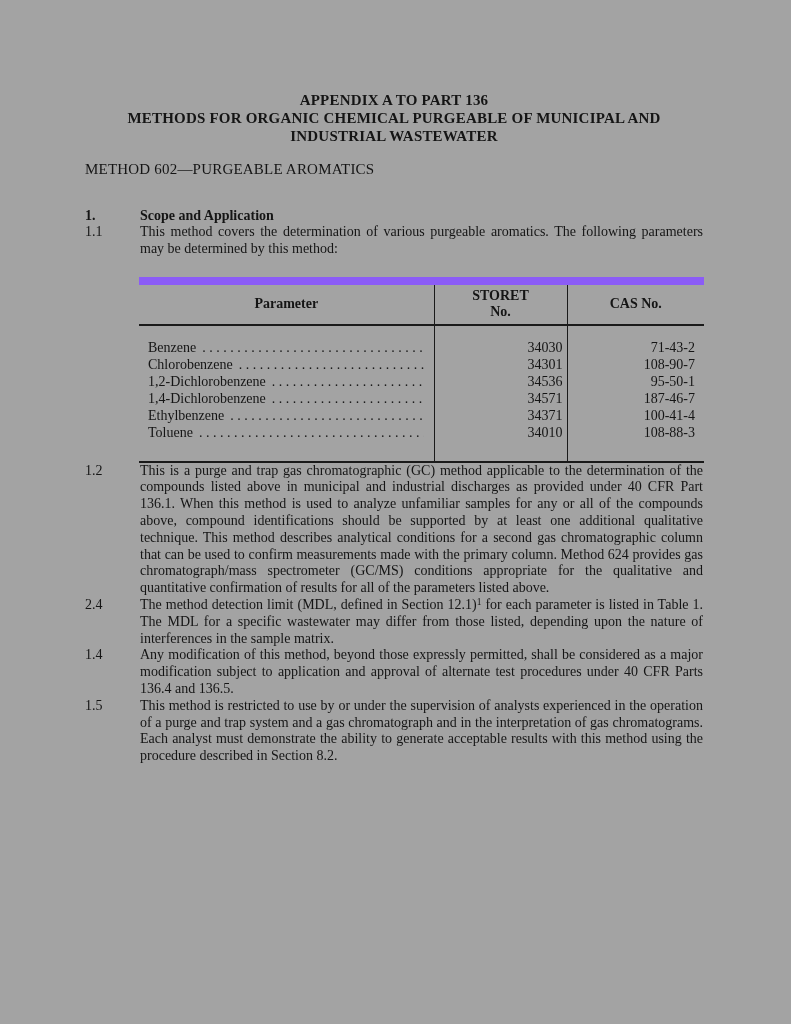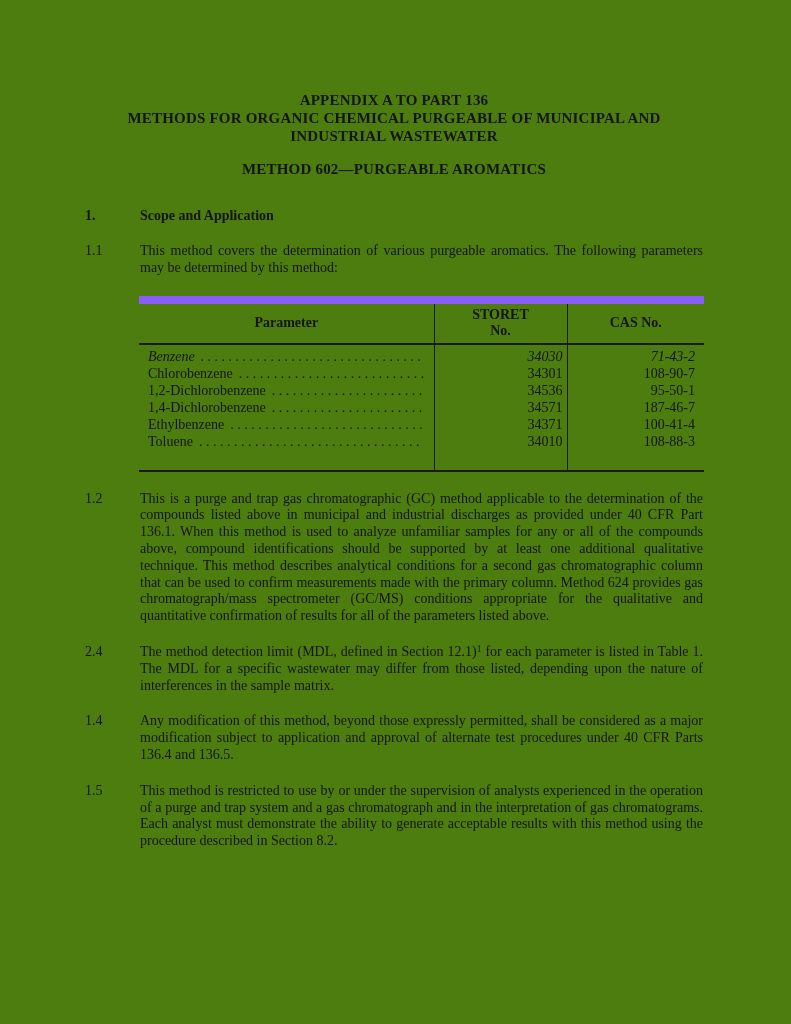--- a/index.html
+++ b/index.html
@@ -1,50 +1,50 @@
 <!DOCTYPE html>
 <html><head>
 <meta charset="utf-8">
 <style>
   * { box-sizing: border-box; }
   html, body { margin: 0; padding: 0; background: #ffffff; }
   .page {
     position: relative;
     width: 791px;
     height: 1024px;
-    background: #4d7c0f;
+    background: #a3a3a3;
     font-family: "Liberation Serif", serif;
     color: #151515;
     padding: 91px 88px 0 85px;
     overflow: hidden;
   }
 
   
   .title-block {
     text-align: center;
     font-weight: bold;
     font-size: 15px;
     line-height: 18px;
     letter-spacing: 0.2px;
   }
   .method-title {
-    text-align: center;
-    font-weight: bold;
+    text-align: left;
+    font-weight: normal;
     font-size: 15px;
     line-height: 18px;
     letter-spacing: 0.2px;
     margin-top: 15px;
   }
 
   
   .sec-row { display: flex; margin-top: 30px; }
   .sec-num  { width: 55px; flex: none; font-weight: bold; font-size: 14px; }
   .sec-title{ font-weight: bold; font-size: 14px; }
 
-  .para { display: flex; margin-top: 19px; }
+  .para { display: flex; }
   .para-num {
     width: 55px; flex: none;
     font-size: 14px; line-height: 16.8px;
   }
   .para-text {
     width: 563px;
     font-size: 14px;
     line-height: 16.8px;
     text-align: justify;
   }
@@ -71,21 +71,21 @@
     line-height: 16px;
     border-bottom: 2px solid #1a1a1a;
   }
   .tbl .v-col { border-left: 1.5px solid #1a1a1a; border-right: 1.5px solid #1a1a1a; }
   .tbl tbody td {
     padding: 0;
     height: 17px;
     line-height: 17px;
     vertical-align: middle;
   }
-  .tbl tbody tr:first-child td { padding-top: 3px; font-style: italic; }
+  .tbl tbody tr:first-child td { padding-top: 13px; }
   .tbl tbody tr:last-child td  { padding-bottom: 20px; }
   td.param { overflow: hidden; }
   .param-inner { display: flex; align-items: baseline; overflow: hidden; padding-left: 9px; }
   .pname { white-space: nowrap; flex: none; }
   .leader {
     flex: 1 1 auto;
     overflow: hidden;
     white-space: nowrap;
     margin-left: 6px;
     margin-right: 10px;

